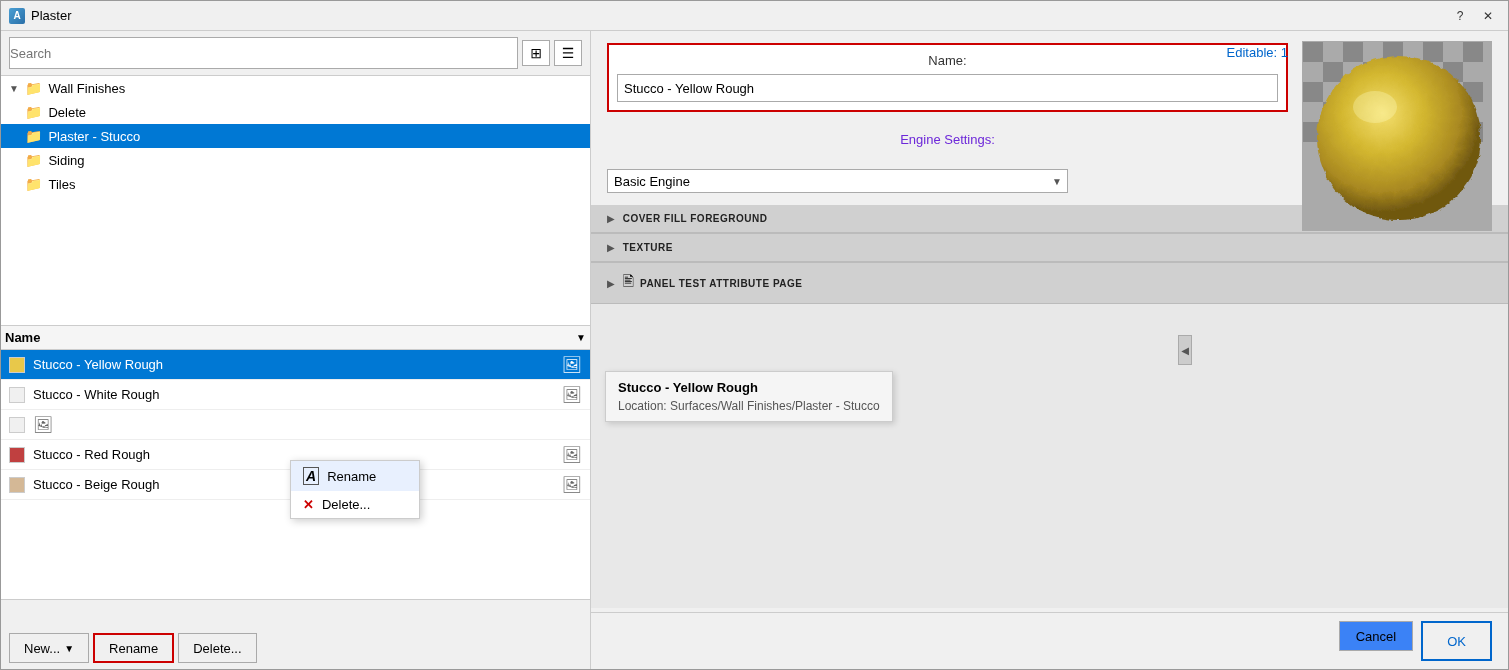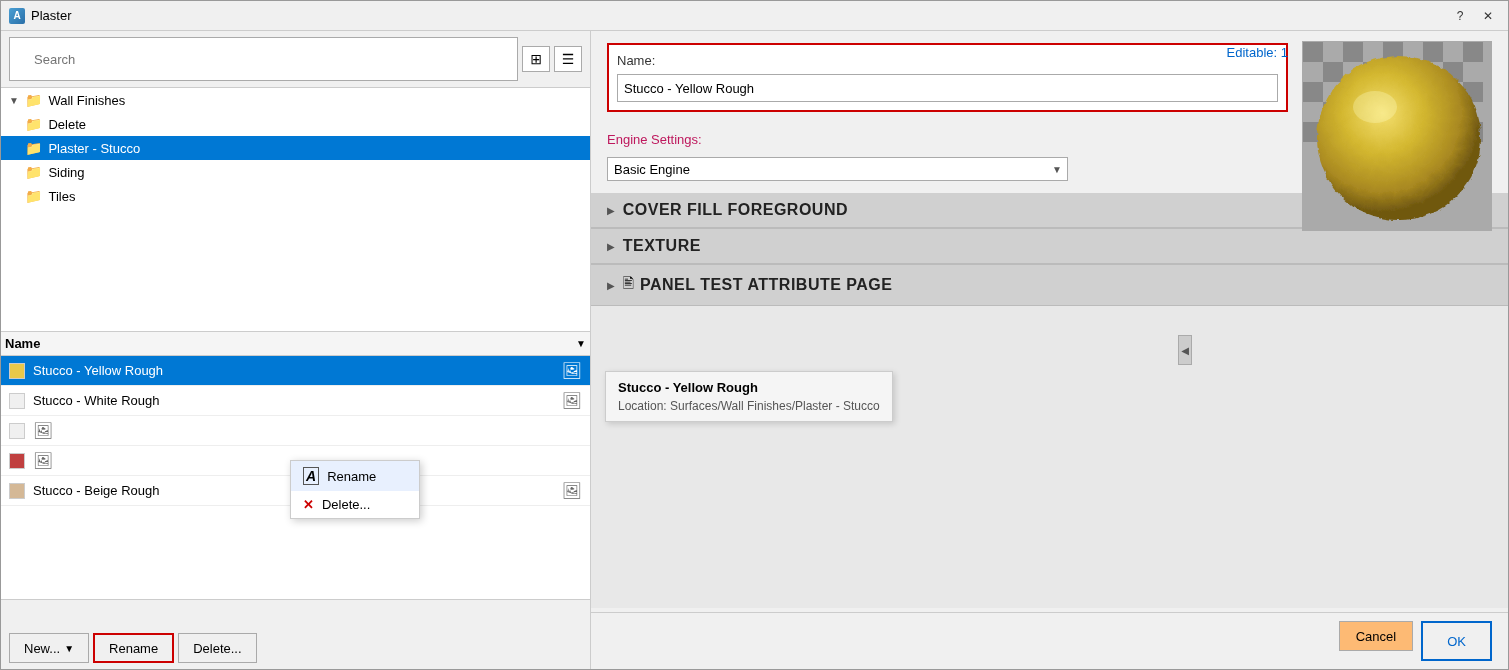--- a/index.html
+++ b/index.html
@@ -86,23 +86,23 @@
     .search-bar {
       display: flex;
       align-items: center;
       padding: 6px 8px;
       gap: 4px;
       border-bottom: 1px solid #ccc;
     }
 
     .search-input {
       flex: 1;
-      height: 44px;
-      border: 1px solid #aaa;
-      padding: 2px 24px;
+      height: 32px;
+      border: 1px solid #aaa;
+      padding: 2px 0;
       font-size: 13px;
       background: white;
       outline: none;
     }
 
     .toolbar-btn {
       width: 28px;
       height: 26px;
       border: 1px solid #aaa;
       background: white;
@@ -275,20 +275,21 @@
       padding: 12px 16px;
       background: #f0f0f0;
       display: flex;
       gap: 20px;
     }
 
     .name-label {
       font-size: 13px;
       margin-bottom: 6px;
       color: #333;
+      text-align: center;
     }
 
     .name-input {
       width: 100%;
       height: 28px;
       border: 1px solid #aaa;
       padding: 2px 6px;
       font-size: 13px;
       background: white;
       outline: none;
@@ -313,22 +314,23 @@
       border: 1px solid #aaa;
     }
 
     .engine-section {
       padding: 8px 16px;
       background: #f0f0f0;
     }
 
     .engine-label {
       font-size: 13px;
-      margin-bottom: 10px;
-      color: #be185d;
+      margin-bottom: 22px;
+      color: #6d28d9;
+      text-align: center;
     }
 
     .engine-select {
       width: calc(100% - 220px);
       height: 24px;
       border: 1px solid #aaa;
       padding: 2px 6px;
       font-size: 13px;
       background: white;
       cursor: pointer;
@@ -371,21 +373,21 @@
     }
 
     .panel-arrow {
       margin-right: 8px;
       font-size: 10px;
       color: #555;
     }
 
     .panel-title {
       font-weight: bold;
-      font-size: 16px;
+      font-size: 10px;
       letter-spacing: 0.5px;
       color: #222;
     }
 
     .dialog-footer {
       display: flex;
       justify-content: flex-end;
       padding: 8px 16px;
       gap: 8px;
       background: #f0f0f0;
@@ -399,21 +401,21 @@
       background: #f0f0f0;
       cursor: pointer;
       font-size: 13px;
       color: #0066cc;
     }
 
     .btn-cancel {
       height: 30px;
       padding: 0 16px;
       border: 1px solid #aaa;
-      background: #fdba74;
+      background: #3b82f6;
       cursor: pointer;
       font-size: 13px;
     }
 
     
     .context-menu {
       position: absolute;
       left: 290px;
       top: 390px;
       background: white;
@@ -557,20 +559,21 @@
           <div class="list-item-color" style="background:#f0f0f0;"></div>
           <span class="list-item-name">Stucco - White Rough</span>
           <span class="list-item-icon">🖼</span>
         </div>
         <div class="list-item">
           <div class="list-item-color" style="background:#f0f0f0;"></div>
           <span class="list-item-icon">🖼</span>
         </div>
         <div class="list-item">
           <div class="list-item-color" style="background:#c04040;"></div>
+          <span class="list-item-name">Stucco - Red Rough</span>
           <span class="list-item-icon">🖼</span>
         </div>
         <div class="list-item">
           <div class="list-item-color" style="background:#d4b896;"></div>
           <span class="list-item-name">Stucco - Beige Rough</span>
           <span class="list-item-icon">🖼</span>
         </div>
       </div>
 
       <div class="bottom-buttons">

